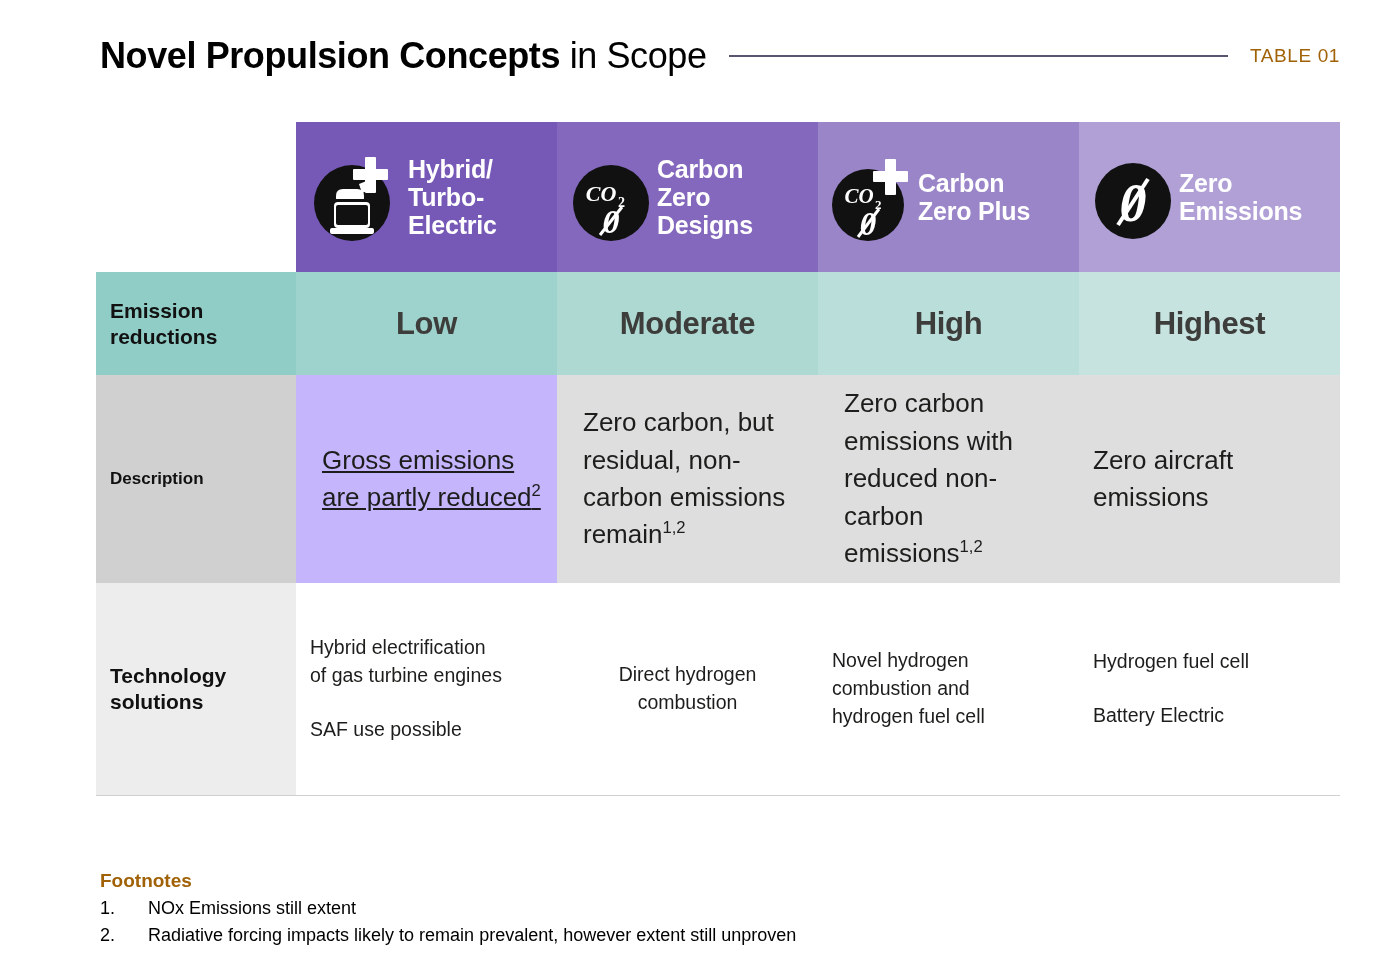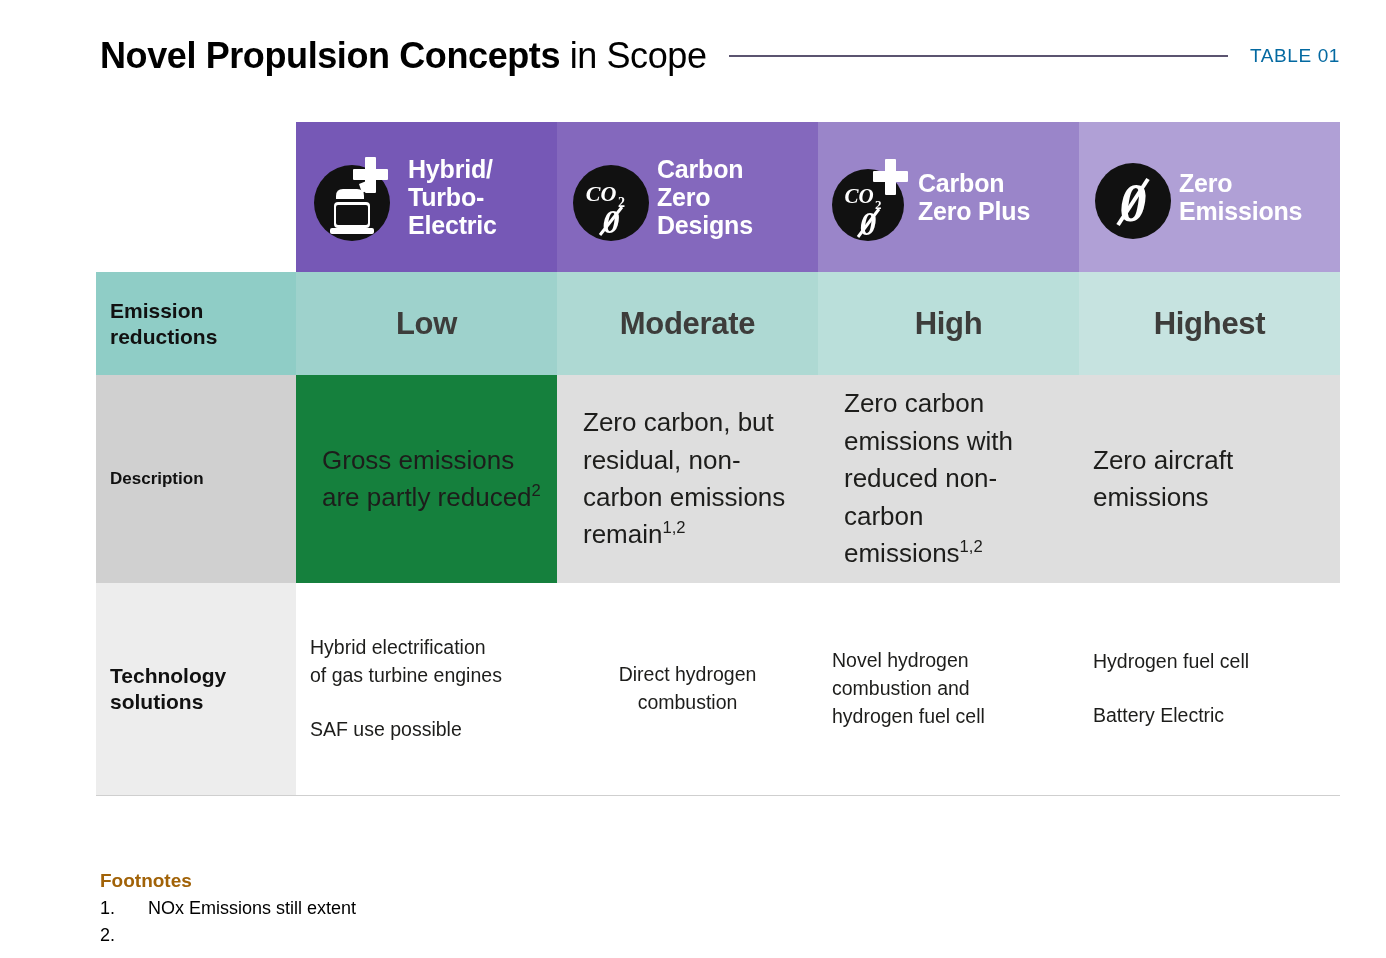--- a/index.html
+++ b/index.html
@@ -22,21 +22,21 @@
     color: #000000; white-space: nowrap;
     font-stretch: condensed;
   }
   .title .t-bold { font-weight: 700; }
   .title .t-light { font-weight: 400; }
   .title-rule {
     flex: 1 1 auto; height: 2px; background: #5b5470;
     margin: 0 22px 0 22px; min-width: 40px;
   }
   .table-label {
-    font-size: 19px; color: #0369a1; letter-spacing: 0.6px;
+    font-size: 19px; color: #a16207; letter-spacing: 0.6px;
     white-space: nowrap; font-weight: 400;
   }
 
   
   .tbl {
     position: absolute; left: 96px; top: 122px;
     width: 1244px;
     border-collapse: collapse;
     table-layout: fixed;
   }
@@ -219,21 +219,21 @@
         <td class="er-label" style="background: rgb(143, 205, 198); white-space: pre-line;" style2="">Emission
 reductions</td>
         <td class="er-val" style="background:#9ed2cc;">Low</td>
         <td class="er-val" style="background:#aed9d3;">Moderate</td>
         <td class="er-val" style="background:#badfda;">High</td>
         <td class="er-val" style="background:#c6e3e0;">Highest</td>
       </tr>
 
       <tr class="de">
         <td class="de-label" style="background: rgb(208, 208, 208); white-space: pre-line;">Description</td>
-        <td class="de-val" style="background:#15803d;">
+        <td class="de-val" style="background:#c4b5fd;text-decoration:underline;">
           <span style="white-space:pre-line;">Gross emissions
 are partly reduced</span><sup>2</sup>
         </td>
         <td class="de-val" style="background:#dedede;">
           <span style="white-space:pre-line;">Zero carbon, but
 residual, non-
 carbon emissions
 remain</span><sup>1,2</sup>
         </td>
         <td class="de-val" style="background:#dedede;">
@@ -277,16 +277,17 @@
   <div class="tbl-bottom-rule"></div>
 
   <div class="footnotes">
     <div class="fn-title">Footnotes</div>
     <div class="fn-item">
       <span class="fn-num">1.</span>
       <span>NOx Emissions still extent</span>
     </div>
     <div class="fn-item">
       <span class="fn-num">2.</span>
+      <span>Radiative forcing impacts likely to remain prevalent, however extent still unproven</span>
     </div>
   </div>
 
 </div>
 
 </body></html>

